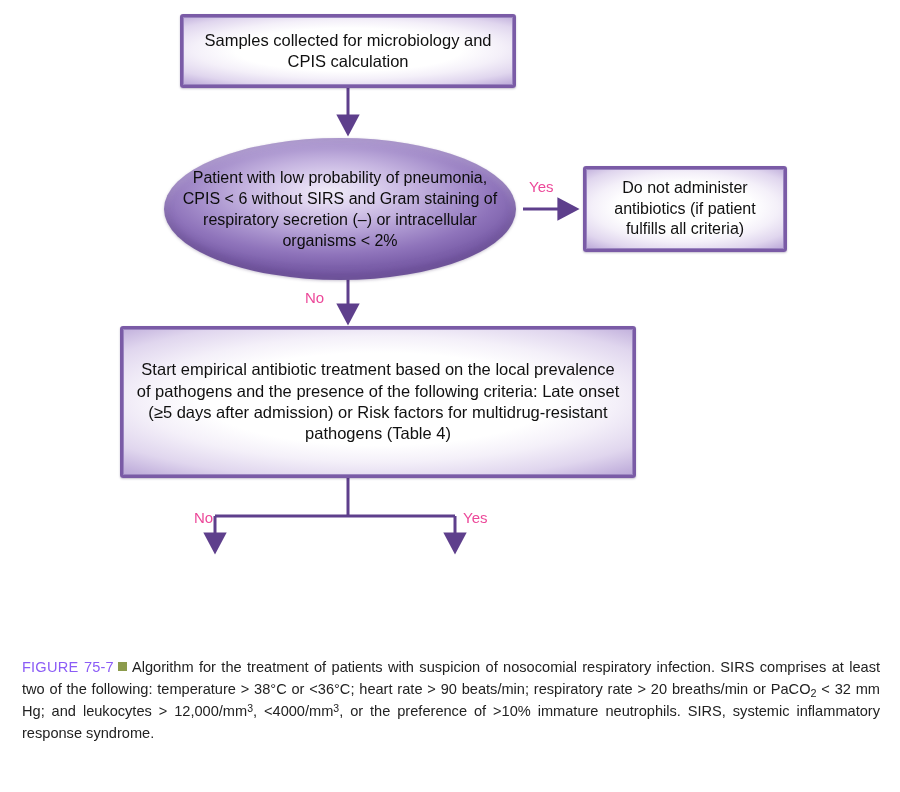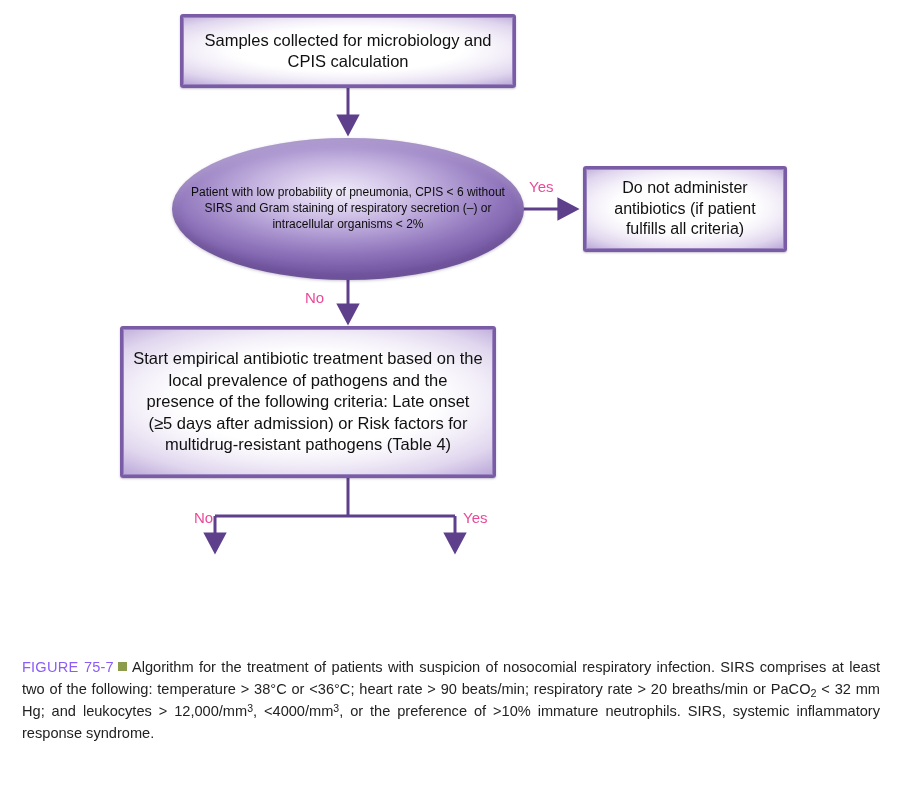--- a/index.html
+++ b/index.html
@@ -149,29 +149,29 @@
     <line x1="348" y1="478" x2="348" y2="516" stroke="#5e3f8c" stroke-width="3"></line>
     <line x1="215" y1="516" x2="455" y2="516" stroke="#5e3f8c" stroke-width="3"></line>
     <line x1="215" y1="516" x2="215" y2="551" stroke="#5e3f8c" stroke-width="3" marker-end="url(#arrowhead)"></line>
     <line x1="455" y1="516" x2="455" y2="551" stroke="#5e3f8c" stroke-width="3" marker-end="url(#arrowhead)"></line>
   </svg>
 
   <div class="proc-box" style="left:180px; top:14px; width:336px; height:74px; font-size:16.5px;">
     <span class="box-text">Samples collected for microbiology and CPIS calculation</span>
   </div>
 
-  <div class="ellipse-node" style="left:172px; top:138px; width:352px; height:142px; font-size:12px;">
+  <div class="ellipse-node" style="left:164px; top:138px; width:352px; height:142px; font-size:16px;">
     <span class="ell-text">Patient with low probability of pneumonia, CPIS &lt; 6 without SIRS and Gram staining of respiratory secretion (–) or intracellular organisms &lt; 2%</span>
   </div>
 
   <div class="proc-box" style="left:583px; top:166px; width:204px; height:86px; font-size:16px;">
     <span class="box-text">Do not administer antibiotics (if patient fulfills all criteria)</span>
   </div>
 
-  <div class="proc-box" style="left:120px; top:326px; width:376px; height:152px; font-size:16.5px;">
+  <div class="proc-box" style="left:120px; top:326px; width:516px; height:152px; font-size:16.5px;">
     <span class="box-text">Start empirical antibiotic treatment based on the local prevalence of pathogens and the presence of the following criteria: Late onset (≥5 days after admission) or Risk factors for multidrug-resistant pathogens (Table 4)</span>
   </div>
 
 
 
   <div class="edge-label" style="left:529px; top:179px;">Yes</div>
 
   <div class="edge-label" style="left:305px; top:290px;">No</div>
 
   <div class="edge-label" style="left:194px; top:510px;">No</div>

